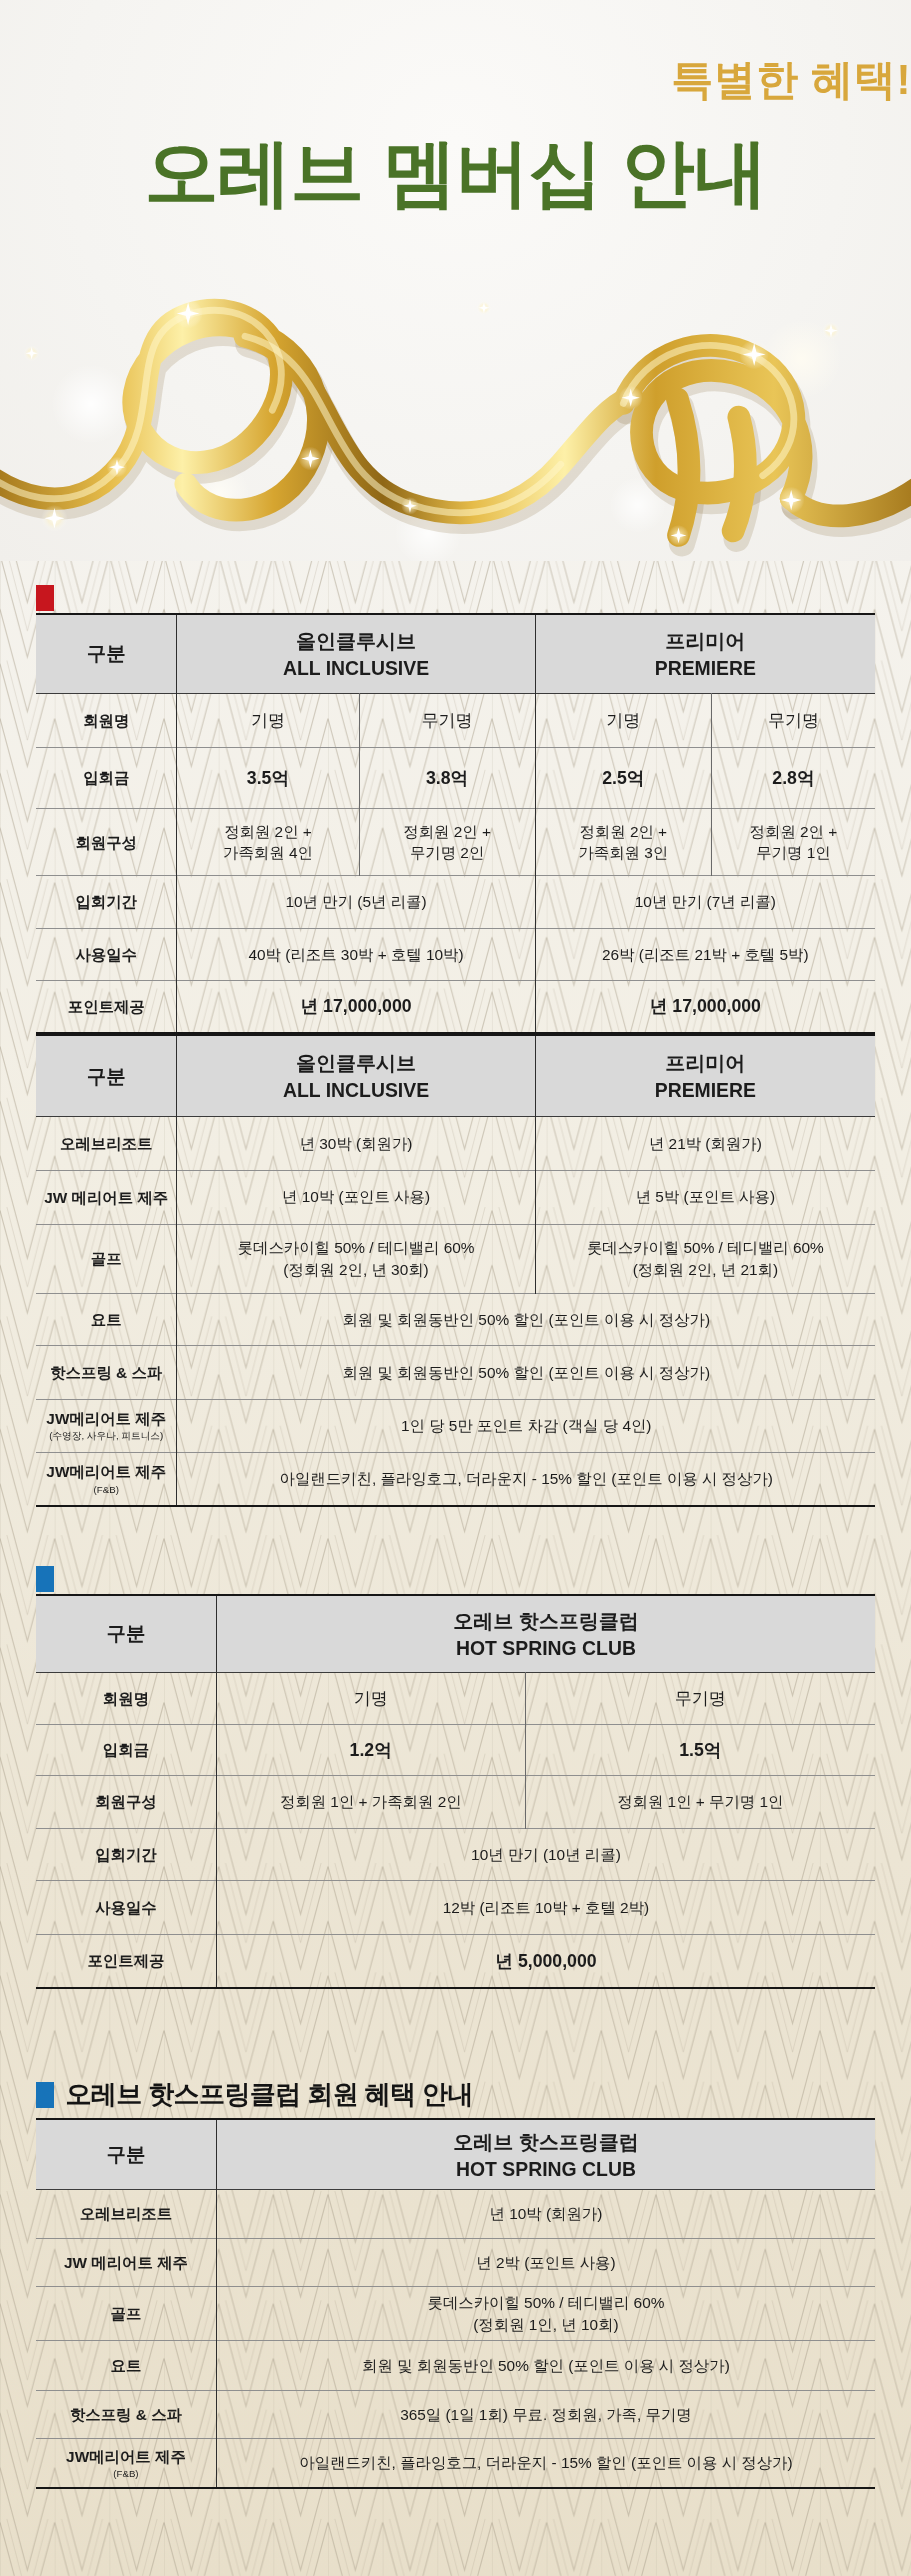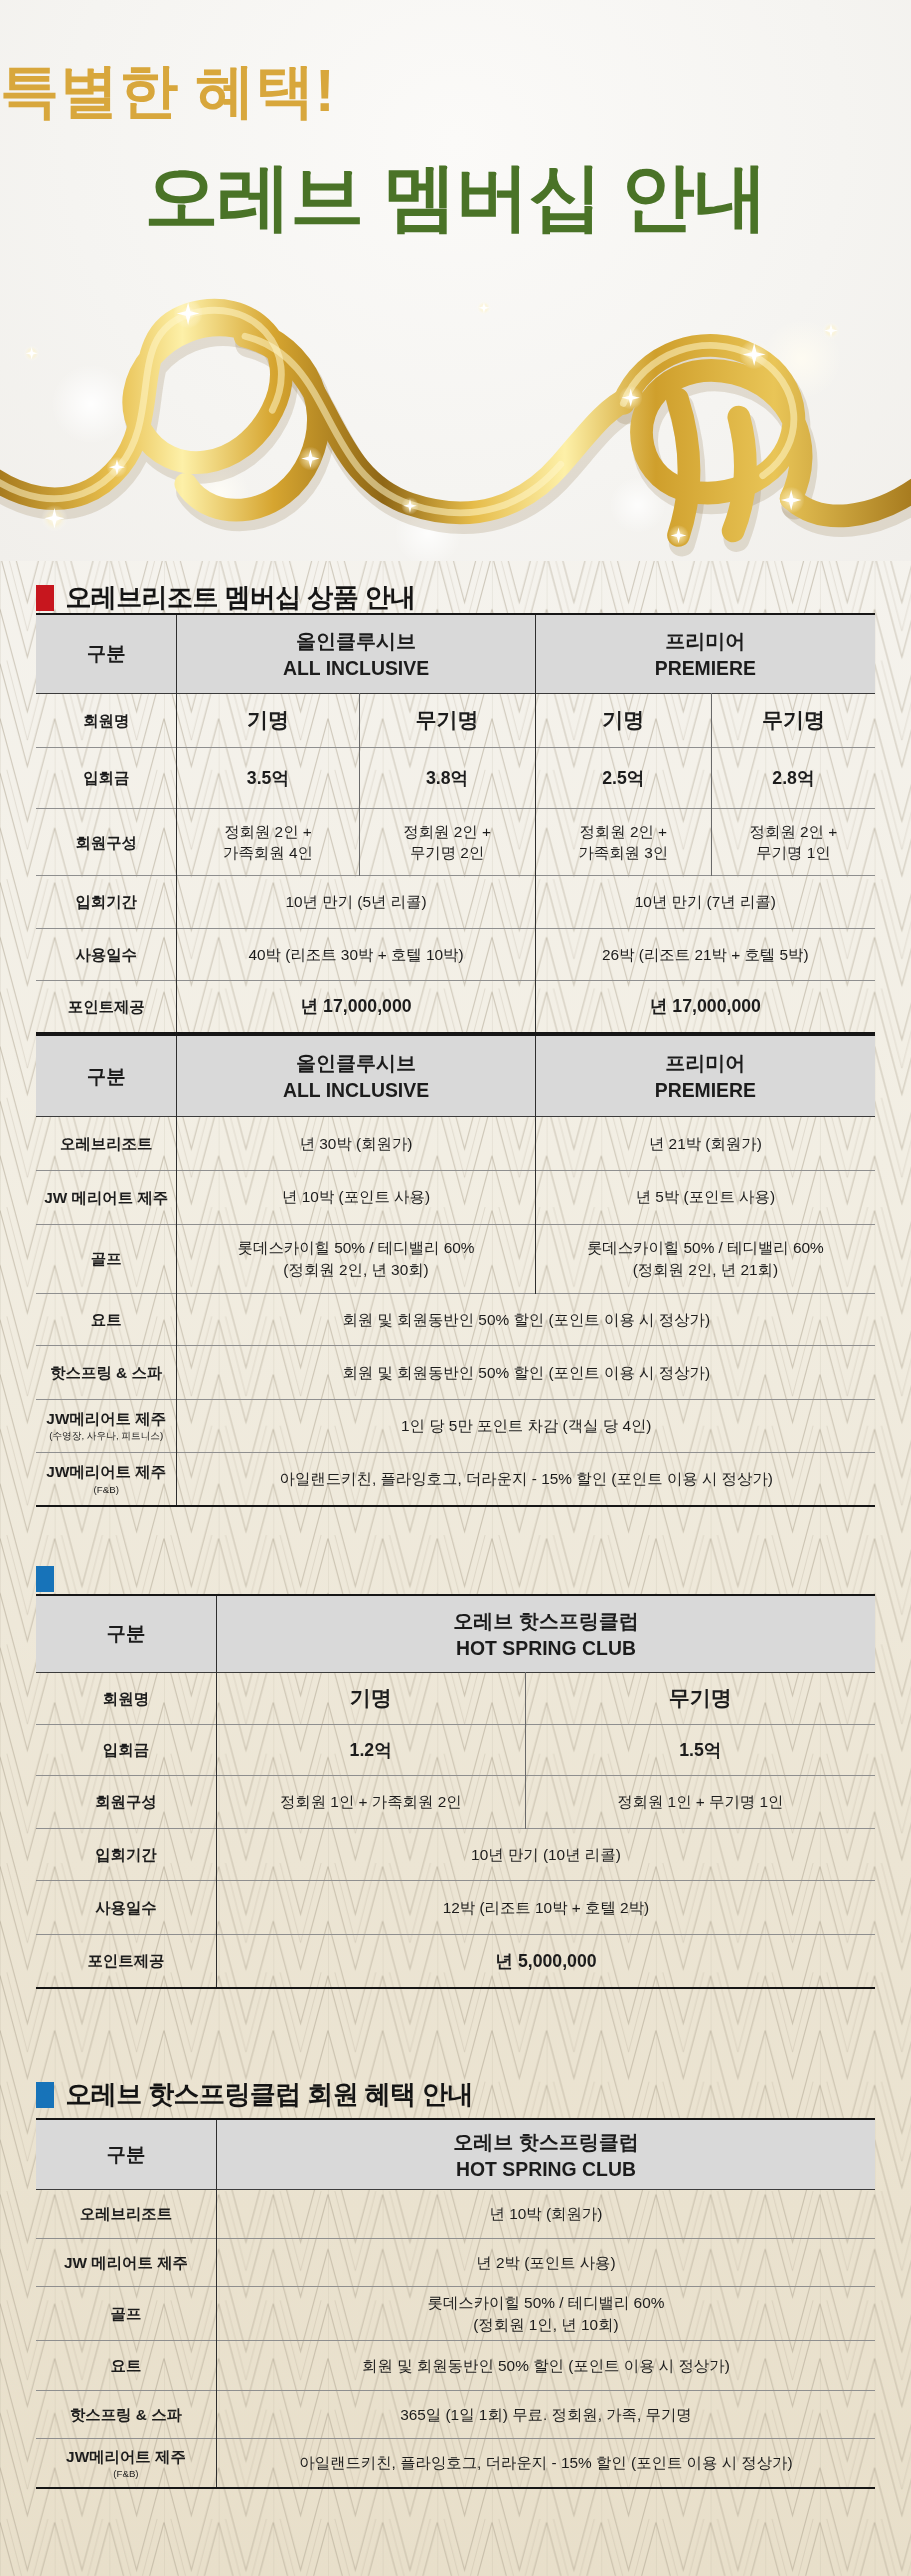--- a/index.html
+++ b/index.html
@@ -33,22 +33,22 @@
       radial-gradient(circle at 24% 88%, rgba(255,253,246,0.9) 0px, rgba(255,255,255,0) 31px),
       radial-gradient(circle at 47% 95%, rgba(255,255,255,0.85) 0px, rgba(255,255,255,0) 34px),
       radial-gradient(circle at 88% 64%, rgba(255,252,242,0.9) 0px, rgba(255,255,255,0) 40px),
       radial-gradient(circle at 70% 90%, rgba(255,255,255,0.8) 0px, rgba(255,255,255,0) 28.5px),
       radial-gradient(ellipse at 50% 25%, #fbfaf8 0%, #f5f4f1 60%, #f1efeb 100%);
     overflow:hidden;
   }
   .hero-title-accent{
     margin:0;
     padding-top:52px;
-    text-align:left;
-    font-size:59px;
+    text-align:right;
+    font-size:42px;
     font-weight:bold;
     letter-spacing:0.6px;
     color:#D8A73C;
   }
   .hero-title-main{
     margin:0;
     padding-top:16px;
     text-align:center;
     font-size:74px;
     font-weight:bold;
@@ -105,21 +105,21 @@
   tr.data-row:last-child{ border-bottom:none; }
   .bR-main{ border-right:1.7px solid #2e2e2e; }
   .bR-sub{ border-right:1.1px solid #6a6a6a; }
 
   .hdr-kr{ display:block; font-size:20px; font-weight:bold; line-height:1.5; }
   .hdr-en{ display:block; font-size:19.4px; font-weight:bold; line-height:1.3; }
   .corner{ font-size:19.4px; font-weight:bold; }
   .lbl{ font-size:15.4px; font-weight:bold; line-height:1.25; }
   .lbl-sub{ display:block; font-size:9.7px; font-weight:normal; margin-top:2.3px; }
   .val{ font-size:15.4px; white-space:pre-line; line-height:1.4; }
-  .val-bold{ font-size:21px; font-weight:bold; white-space:pre-line; }
+  .val-bold{ font-size:17px; font-weight:normal; white-space:pre-line; }
   .val-big{ font-size:17.7px; font-weight:bold; white-space:pre-line; }
 
   .rh75 td{height:43px;} .rh76 td{height:43px;} .rh78 td{height:44px;}
   .rh80 td{height:46px;} .rh81 td{height:46px;} .rh82 td{height:47px;}
   .rh83 td{height:47px;} .rh84 td{height:48px;} .rh85 td{height:48px;}
   .rh86 td{height:49px;} .rh98 td{height:56px;} .rh108 td{height:61px;}
   .rh112 td{height:64px;} .rh114 td{height:65px;} .rh126 td{height:72px;}
   .rh130 td{height:74px;} .rh133 td{height:76px;}
 </style>
 </head>
@@ -241,21 +241,20 @@
                 <circle r="26" fill="url(#glow)"></circle>
                 <path d="M0,-20 L4,-4 L20,0 L4,4 L0,20 L-4,4 L-20,0 L-4,-4 Z" fill="#ffffff"></path>
               </g>
           </g>
         </svg>
       </div>
     </div>
 
     <div class="section-head mt38">
       <div class="bullet bullet-red"></div>
-      <div class="section-title">오레브리조트 멤버십 상품 안내</div>
     </div>
 
     <table class="info">
       <colgroup>
         <col style="width:16.8%">
           <col style="width:21.7%">
           <col style="width:21.0%">
           <col style="width:21.0%">
           <col style="width:19.5%">
       </colgroup>

